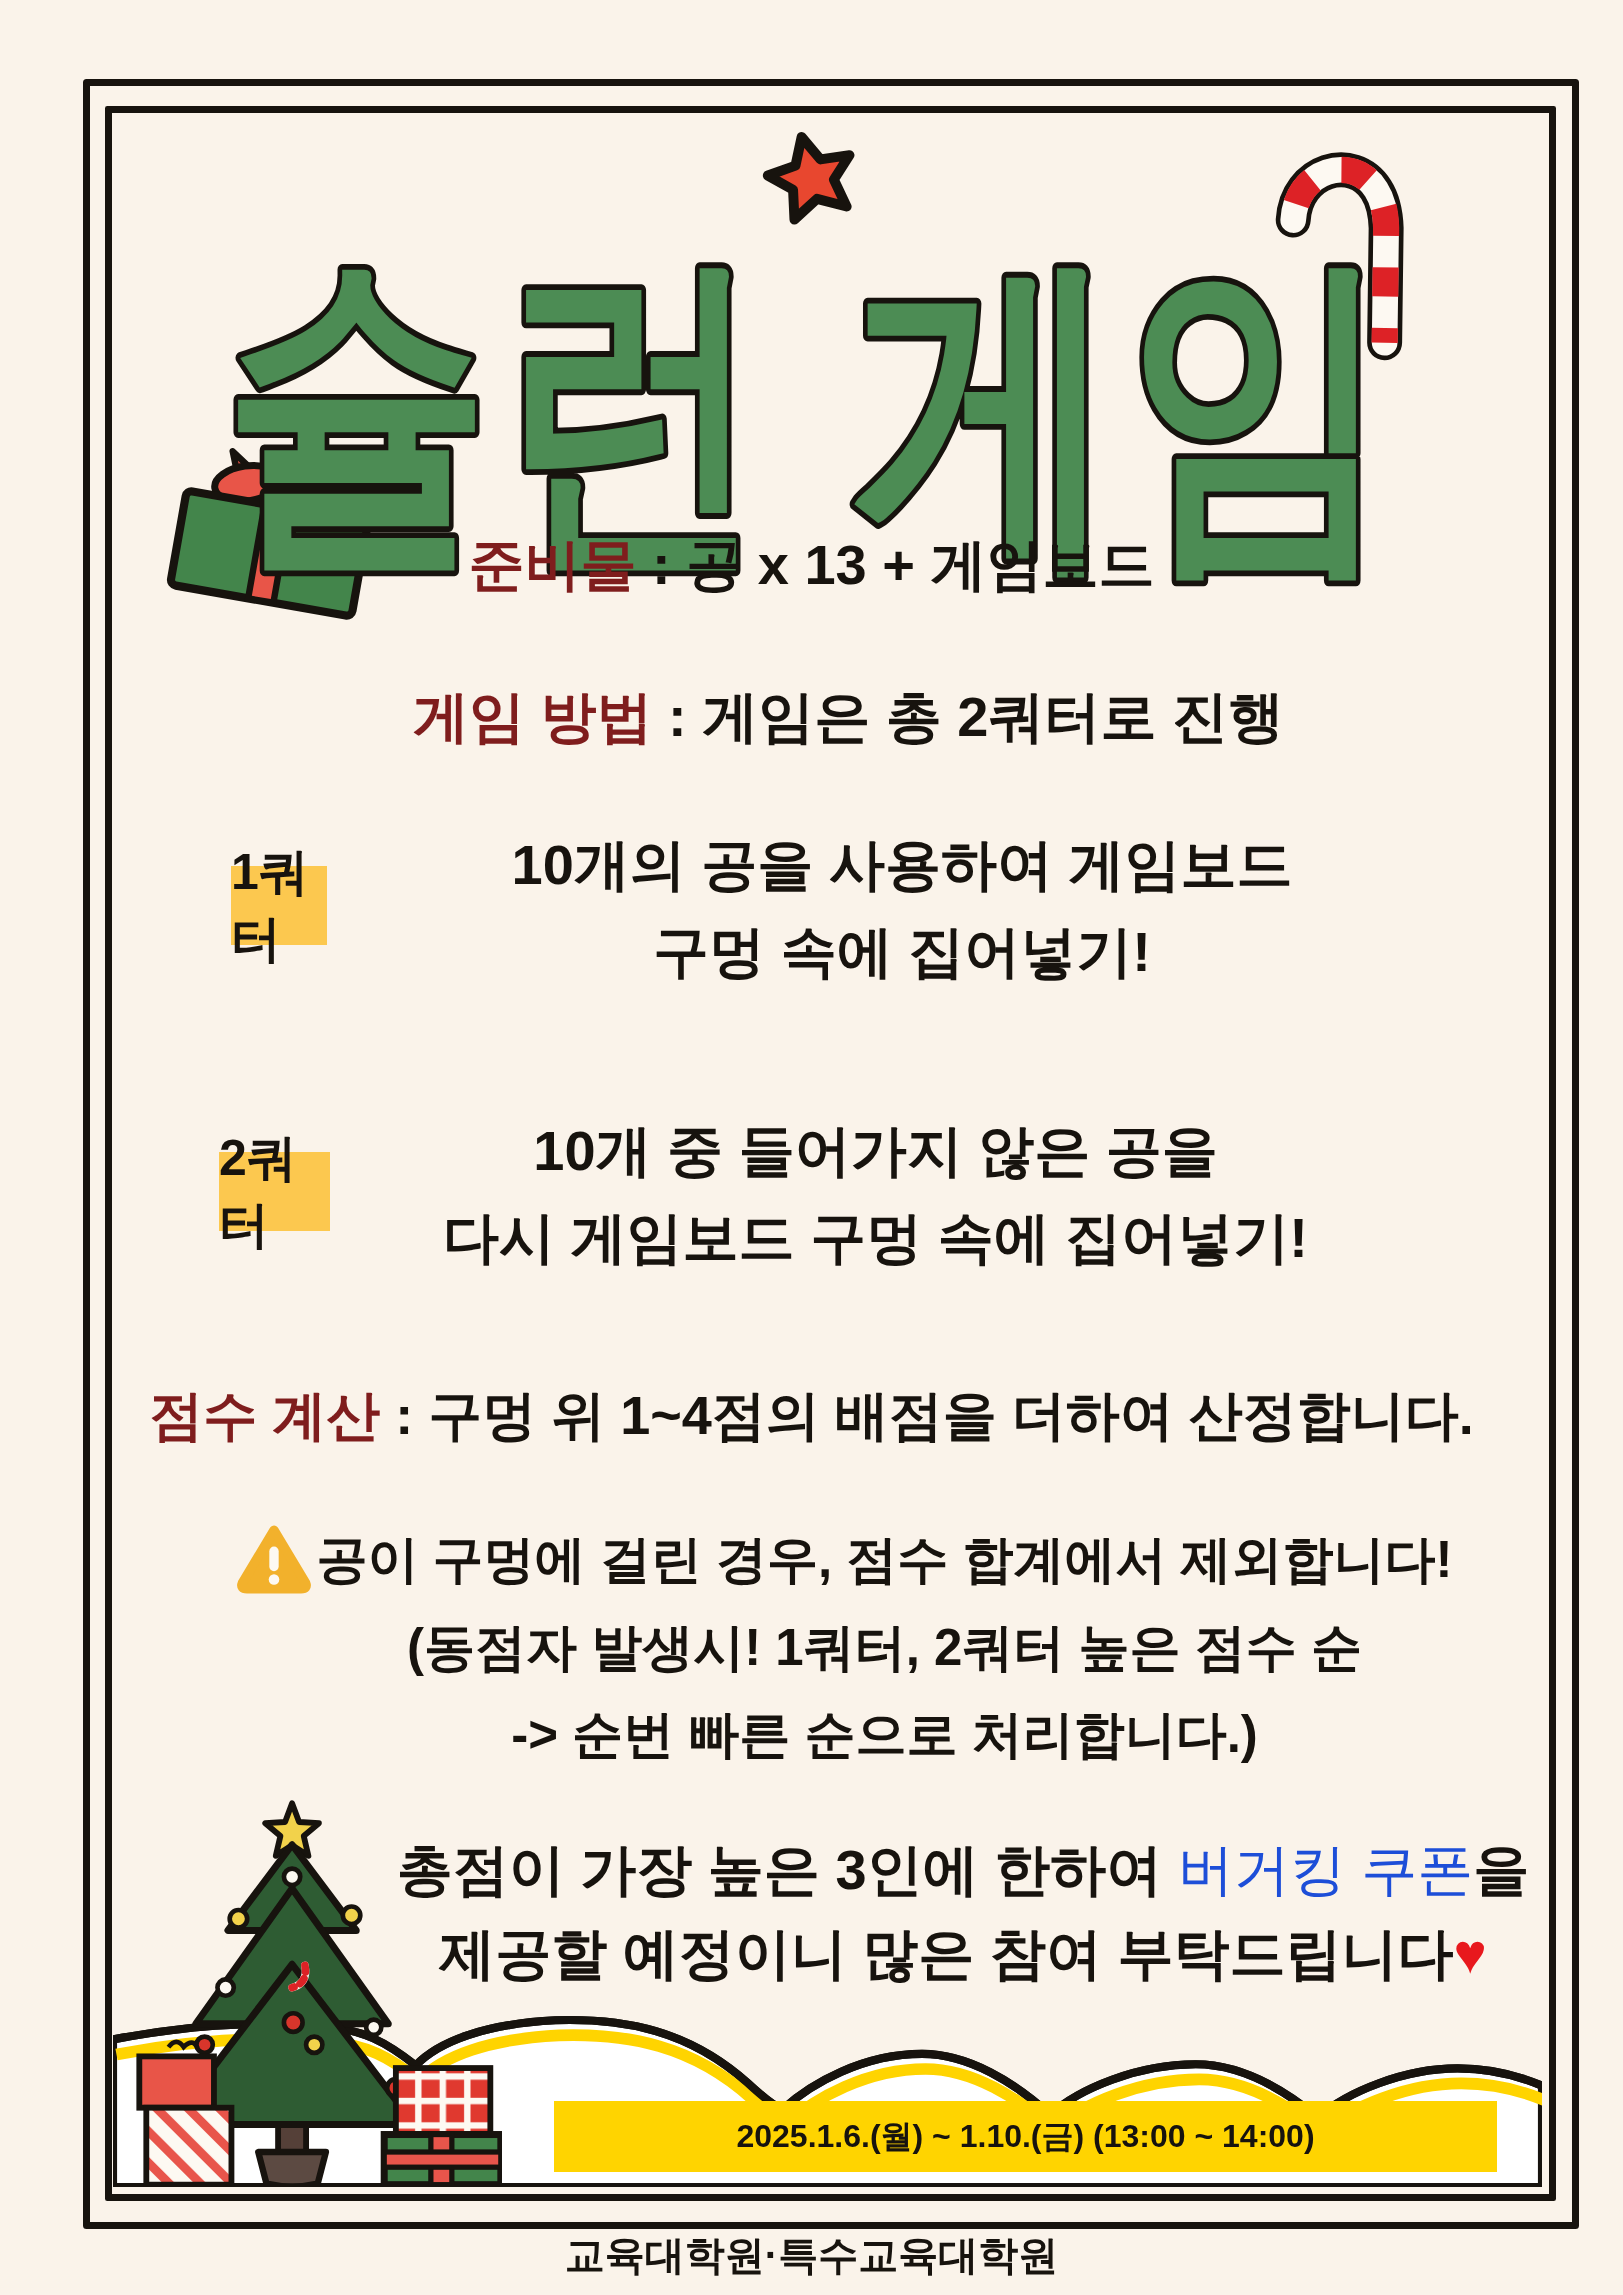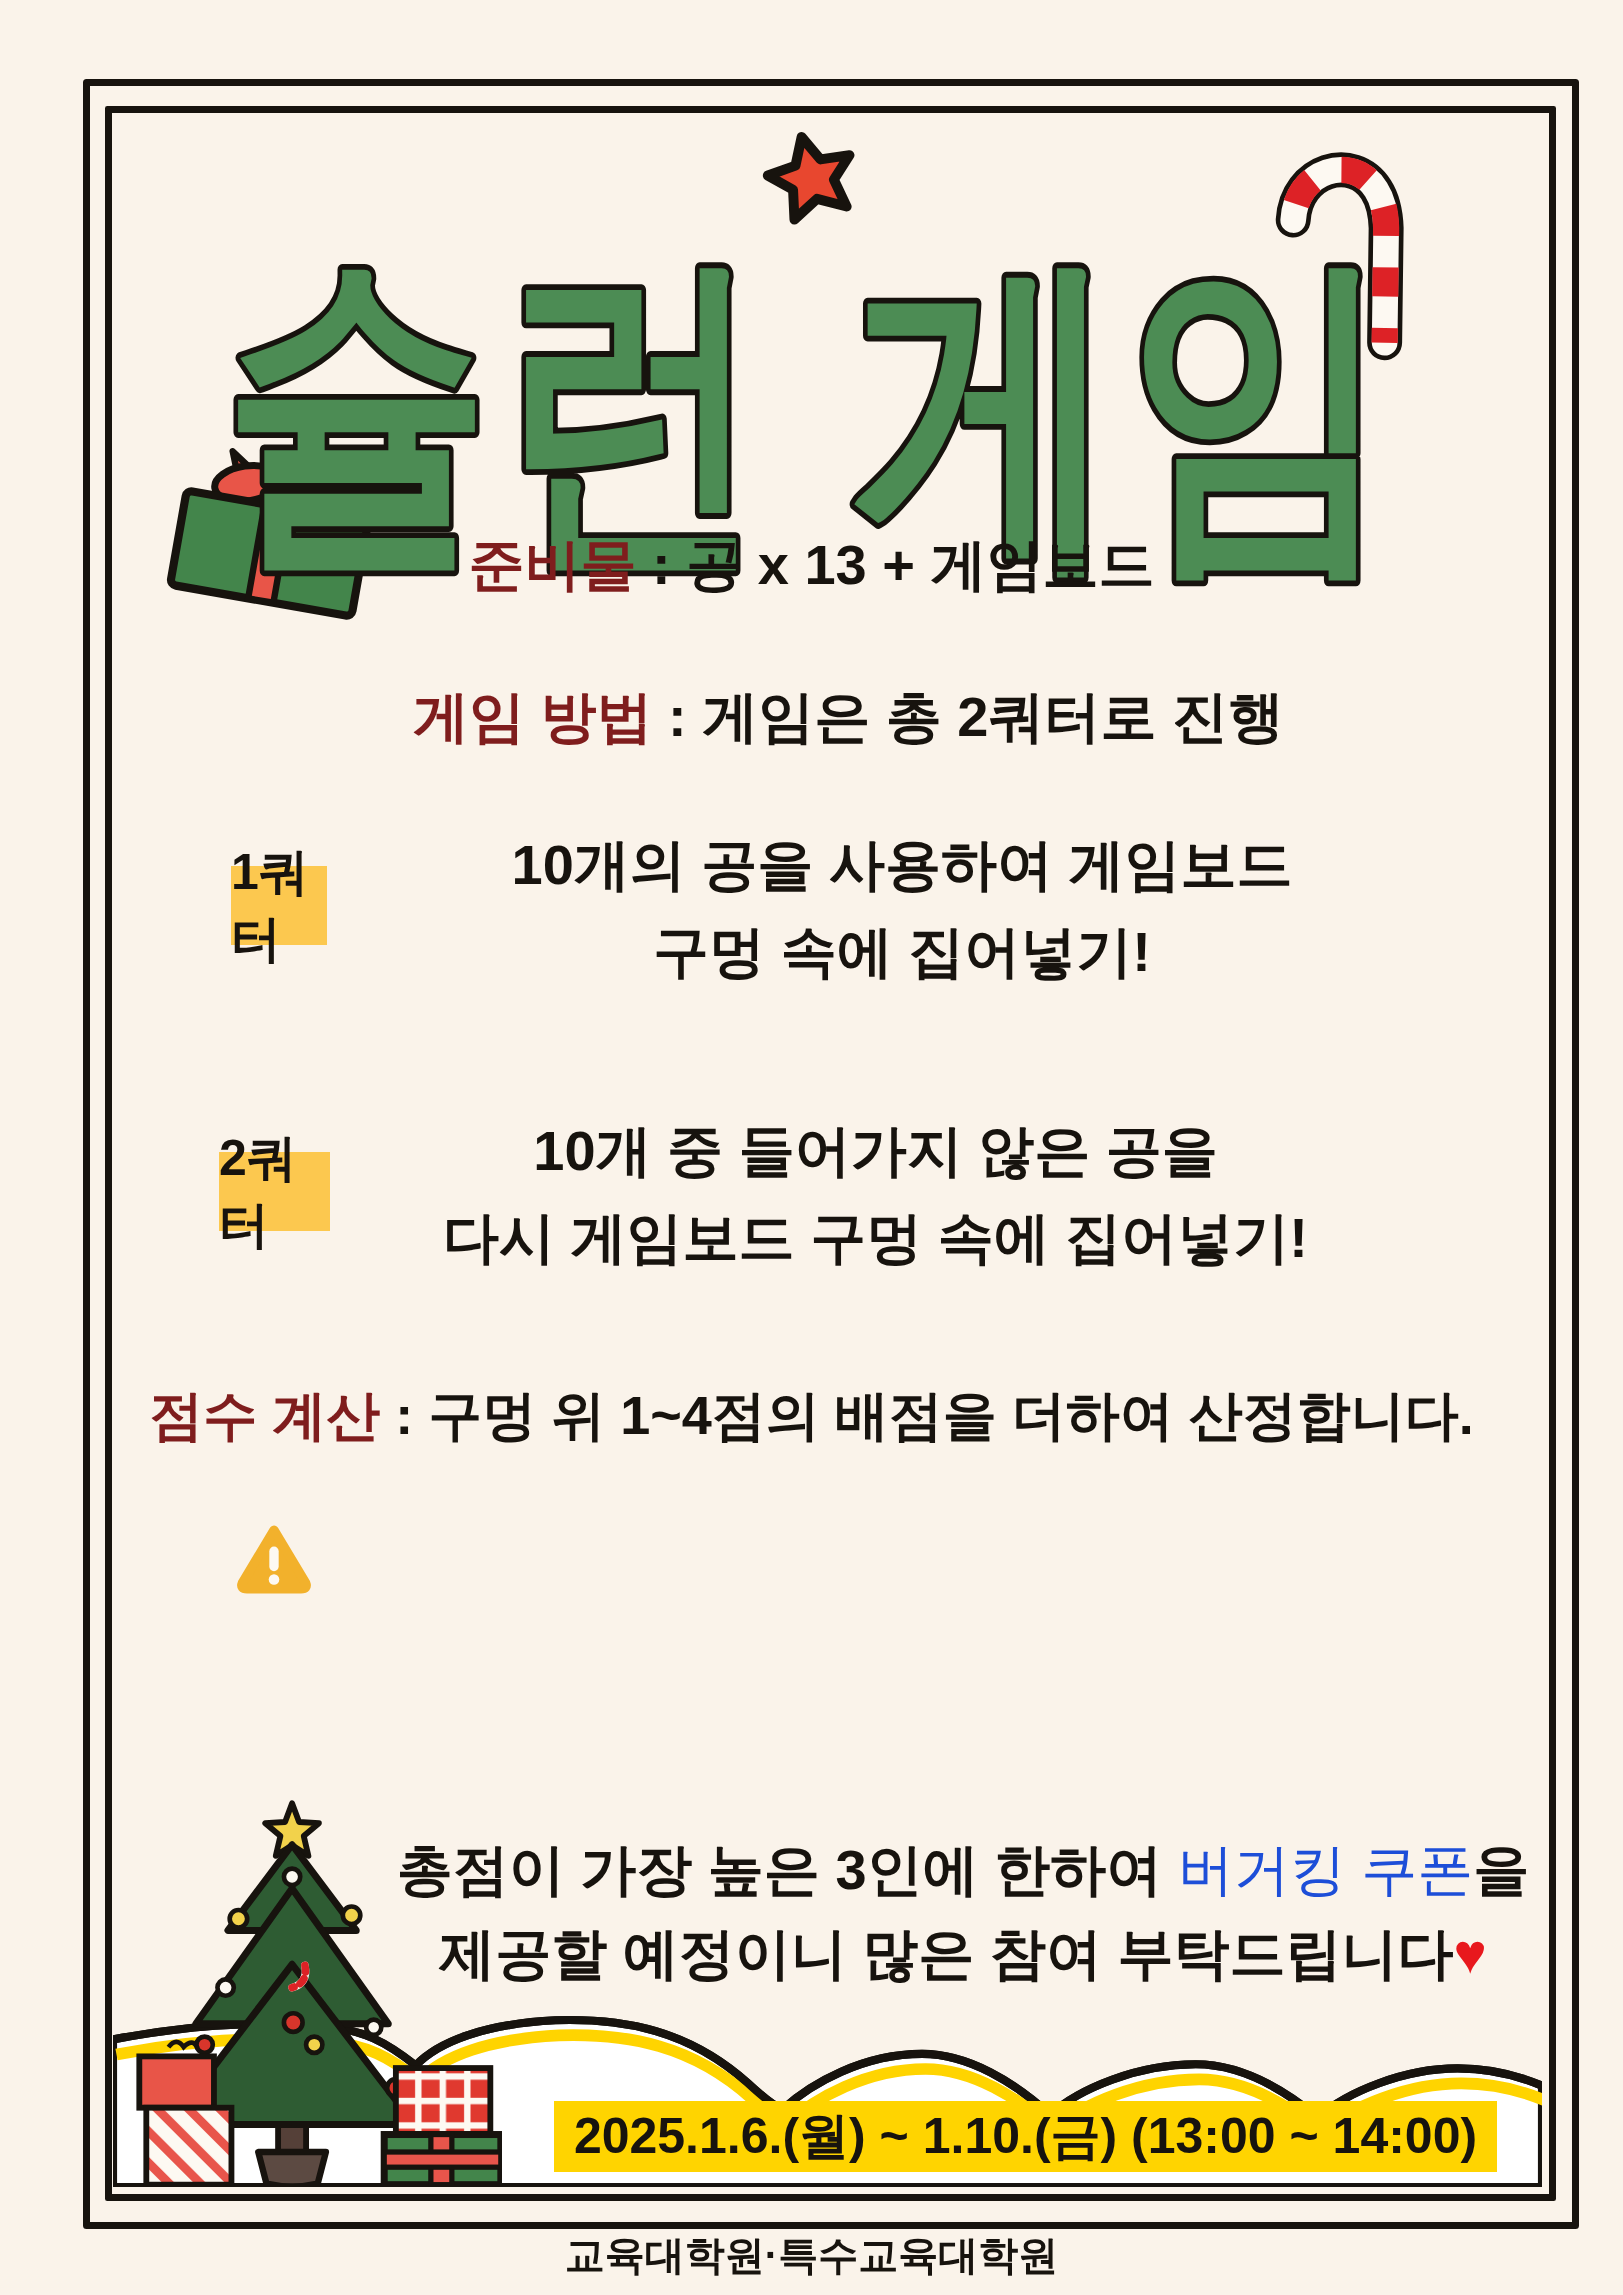--- a/index.html
+++ b/index.html
@@ -35,21 +35,21 @@
   .hl{color:#1d4ed8;font-weight:400;}
   .heart{color:#E8181D;}
   
   .star-deco{position:absolute;left:753px;top:120px;width:117px;height:114px;}
   .candy-deco{position:absolute;left:1255px;top:123px;width:169px;height:239px;}
   .gift-deco{position:absolute;left:149px;top:429px;width:245px;height:204px;}
   .snow-deco{position:absolute;left:113px;top:1996px;width:1429px;height:191px;z-index:1;}
   .tree-deco{position:absolute;left:88px;top:1795px;width:414px;height:391px;z-index:2;}
   .banner{position:absolute;left:554px;top:2101px;width:943px;height:71px;background:#FFD400;
           display:flex;align-items:center;justify-content:center;z-index:5;
-          font-size:50px;font-weight:800;white-space:nowrap;}
+          font-size:32px;font-weight:800;white-space:nowrap;}
   .footer{position:absolute;left:0;top:2228px;width:1623px;text-align:center;
           font-size:40px;font-weight:700;}
 </style>
 </head>
 <body>
 
 <div class="poster">
 
   <div class="frame-outer"></div>
   <div class="frame-inner"></div>
@@ -104,20 +104,25 @@
   <div class="row score">
     <span class="lbl">점수 계산</span><span> : 구멍 위 1~4점의 배점을 더하여 산정합니다.</span>
   </div>
 
   <svg class="warn-icon" viewBox="0 0 140 128">
     <path d="M70 14 L124 104 Q128 114 116 114 L24 114 Q12 114 16 104 Z" fill="#F2B12C" stroke="#F2B12C" stroke-width="16" stroke-linejoin="round"></path>
     <rect x="62" y="42" width="16" height="42" rx="8" fill="#FDF9F2"></rect>
     <circle cx="70" cy="98" r="9" fill="#FDF9F2"></circle>
   </svg>
 
+  <div class="warnwrap">
+    <p>공이 구멍에 걸린 경우, 점수 합계에서 제외합니다!</p>
+    <p>(동점자 발생시! 1쿼터, 2쿼터 높은 점수 순</p>
+    <p>-&gt; 순번 빠른 순으로 처리합니다.)</p>
+  </div>
 
   <div class="prizewrap">
     <p><span>총점이 가장 높은 3인에 한하여 </span><span class="hl">버거킹 쿠폰</span><span>을</span></p>
     <p><span>제공할 예정이니 많은 참여 부탁드립니다</span><span class="heart">♥</span></p>
   </div>
 
   <svg class="snow-deco" viewBox="0 0 2455 330" preserveAspectRatio="none">
     <path d="M 0 75 C 120 52 240 42 360 52 C 430 58 470 80 520 120 C 560 78 640 48 760 42
              C 880 38 990 60 1090 150 C 1120 178 1135 190 1150 196 C 1200 150 1290 100 1390 100
              C 1470 100 1550 150 1610 205 C 1660 160 1760 118 1860 118 C 1940 118 2010 160 2070 210

